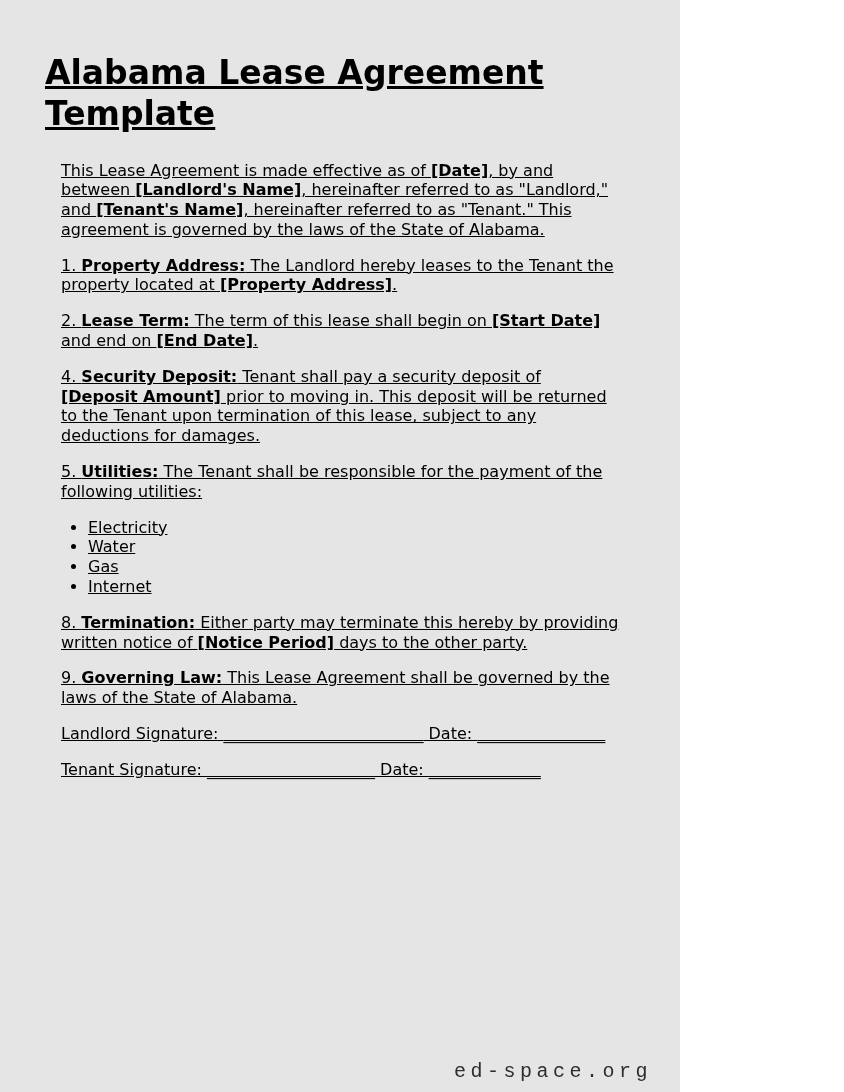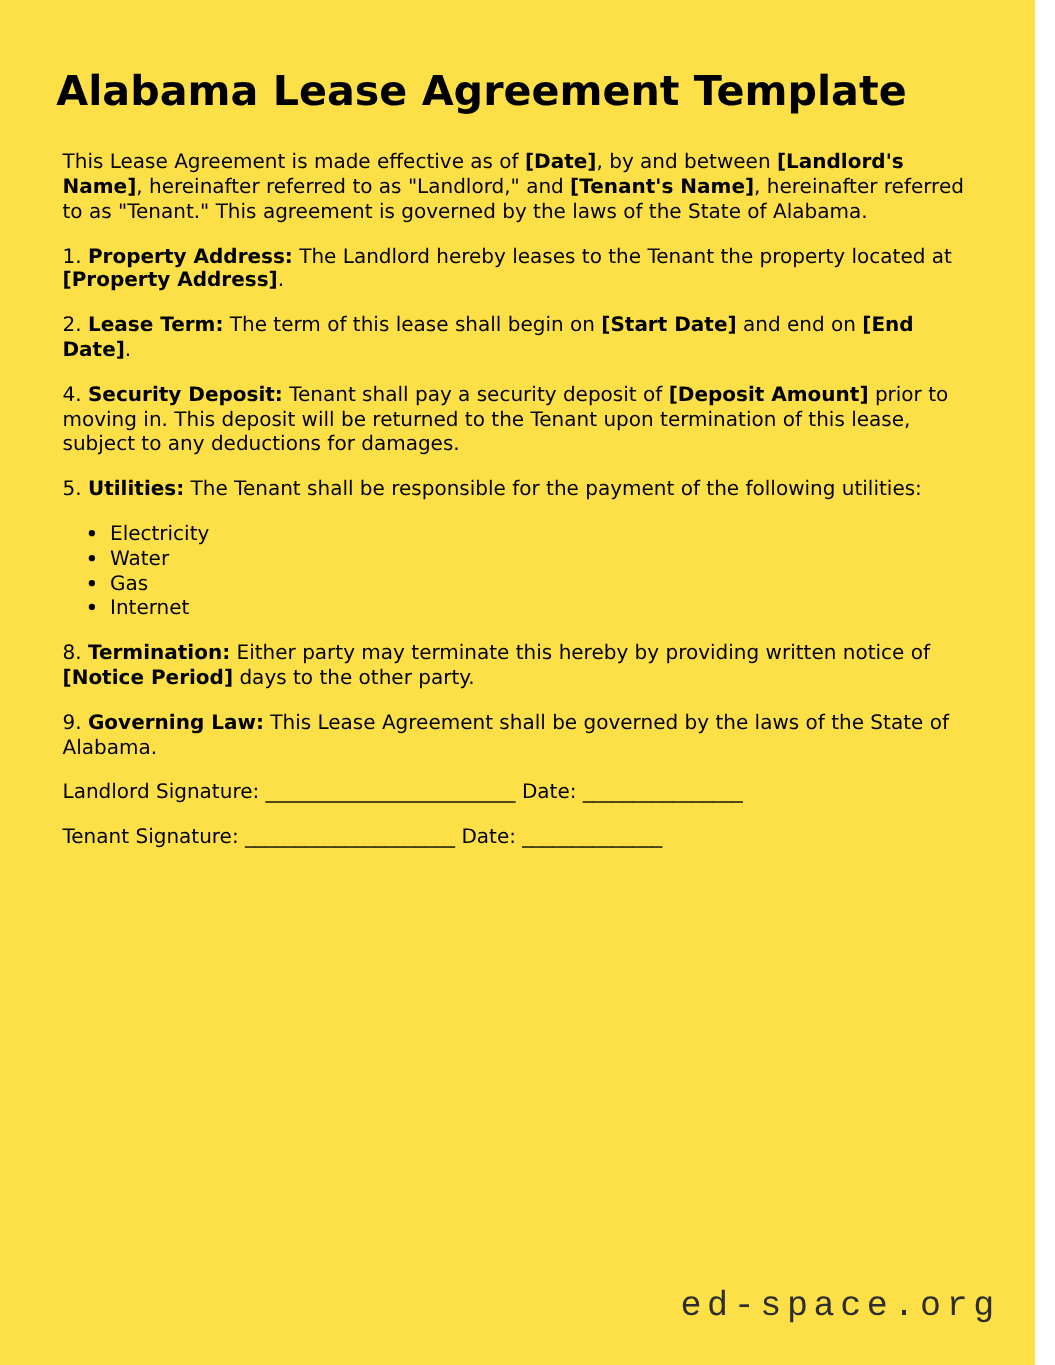--- a/index.html
+++ b/index.html
@@ -1,56 +1,57 @@
 <!DOCTYPE html>
 <html><head>
 <meta charset="utf-8">
 <style>
   html, body { margin: 0; padding: 0; background: #ffffff; }
   .page {
     position: relative;
-    width: 828px;
+    width: 680px;
     height: 1092px;
     box-sizing: border-box;
     padding: 52px 45px 0 45px;
-    background: #fde047;
+    background: #e5e5e5;
     font-family: "DejaVu Sans", "Liberation Sans", sans-serif;
     font-size: 16px;
     line-height: 19.8px;
     color: #000000;
     overflow: hidden;
+    text-decoration: underline;
   }
   h1.doc-title {
     margin: 0 0 26px 0;
     font-size: 33px;
     line-height: 1.25;
     font-weight: 700;
     letter-spacing: 0;
     color: #000000;
   }
   p.para {
-    margin: 16px 5px;
+    margin: 16px 16px;
   }
   p.para b { font-weight: 700; }
   ul.bullets {
     margin: 16px 0;
     padding-left: 43px;
     list-style-type: disc;
   }
   ul.bullets li {
     margin: 0;
     padding-left: 0;
   }
   p.sig { white-space: pre-wrap; }
   .watermark {
     position: absolute;
     right: 28px;
-    bottom: 36px;
+    bottom: 10px;
     font-family: "Liberation Mono", "DejaVu Sans Mono", monospace;
-    font-size: 28px;
+    font-size: 20px;
     letter-spacing: 4.5px;
     color: #2e2e2e;
   }
 </style>
 </head>
 <body>
 
 <div class="page">
 
   <h1 class="doc-title">Alabama Lease Agreement Template</h1>

